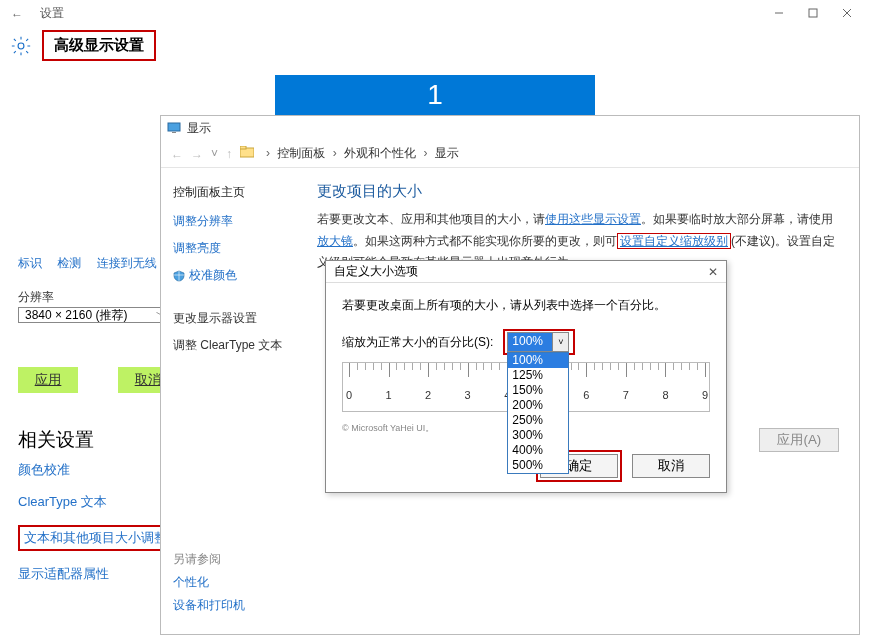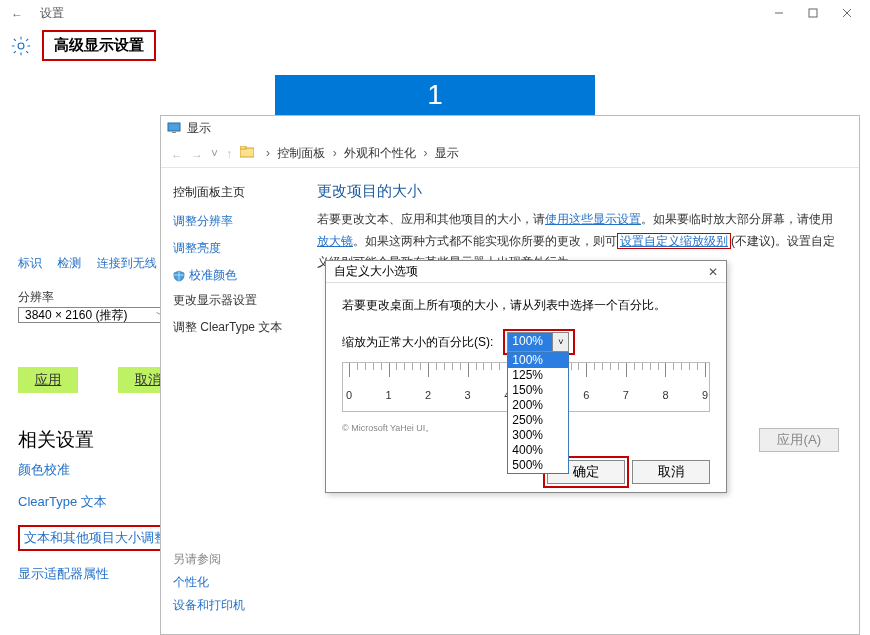--- a/index.html
+++ b/index.html
@@ -47,21 +47,21 @@
   .cp-toolbar { height: 28px; display: flex; align-items: center; padding: 0 10px; gap: 8px; border-bottom: 1px solid #e5e5e5; }
   .cp-toolbar .arrow { color: #bbb; }
   .cp-toolbar .sep { color: #999; }
   .breadcrumb { color: #333; }
   .breadcrumb .bc-sep { color: #666; margin: 0 4px; }
 
   .cp-content { display: flex; height: calc(100% - 52px); }
   .cp-side { width: 140px; padding: 16px 12px; font-size: 12px; }
   .cp-side .side-head { color: #222; margin-bottom: 12px; }
   .cp-side .side-link { color: #2471c8; margin-bottom: 10px; display: block; }
-  .shield-row { display: flex; align-items: center; gap: 4px; margin-bottom: 8px; }
+  .shield-row { display: flex; align-items: center; gap: 4px; margin-bottom: 26px; }
   .shield { width: 12px; height: 12px; }
 
   .cp-main { flex: 1; padding: 14px 16px; position: relative; }
   .cp-main h3 { margin: 0 0 8px 0; font-size: 15px; color: #1b5a9e; font-weight: 400; }
   .cp-main p { margin: 0 0 4px 0; line-height: 1.8; color: #333; }
   .inline-link { color: #2471c8; text-decoration: underline; }
   .red-inline { border: 1.5px solid #c40000; padding: 0 2px; }
 
   .cp-also { position: absolute; left: 12px; bottom: 14px; font-size: 12px; }
   .cp-also .also-head { color: #888; margin-bottom: 6px; }
@@ -89,21 +89,21 @@
   
   .ruler { position: relative; height: 50px; border: 1px solid #bbb; margin-top: 4px; }
   .ruler-ticks { position: absolute; top: 0; left: 0; right: 0; height: 16px; }
   .ruler-ticks .tick-major { position: absolute; top: 0; width: 1px; height: 14px; background: #888; }
   .ruler-ticks .tick-minor { position: absolute; top: 0; width: 1px; height: 7px; background: #aaa; }
   .ruler-nums { position: absolute; top: 26px; left: 0; right: 0; }
   .ruler-nums span { position: absolute; font-size: 11px; color: #333; transform: translateX(-50%); }
 
   .dlg-footnote { font-size: 9px; color: #888; margin-top: 10px; }
 
-  .dlg-buttons { position: absolute; bottom: 8px; right: 16px; display: flex; gap: 7px; }
+  .dlg-buttons { position: absolute; bottom: 14px; right: 16px; display: flex; gap: 14px; }
   .dlg-btn { width: 78px; height: 24px; border: 1px solid #888; background: #f4f4f4; }
   .dlg-ok-wrap { position: relative; }
   .dlg-ok-red { position: absolute; left: -4px; top: -4px; width: 86px; height: 32px; border: 2px solid #c40000; pointer-events: none; }
 </style>
 </head>
 <body>
 
 <div class="settings-titlebar">
   <div class="back">←</div>
   <div class="title">设置</div>

